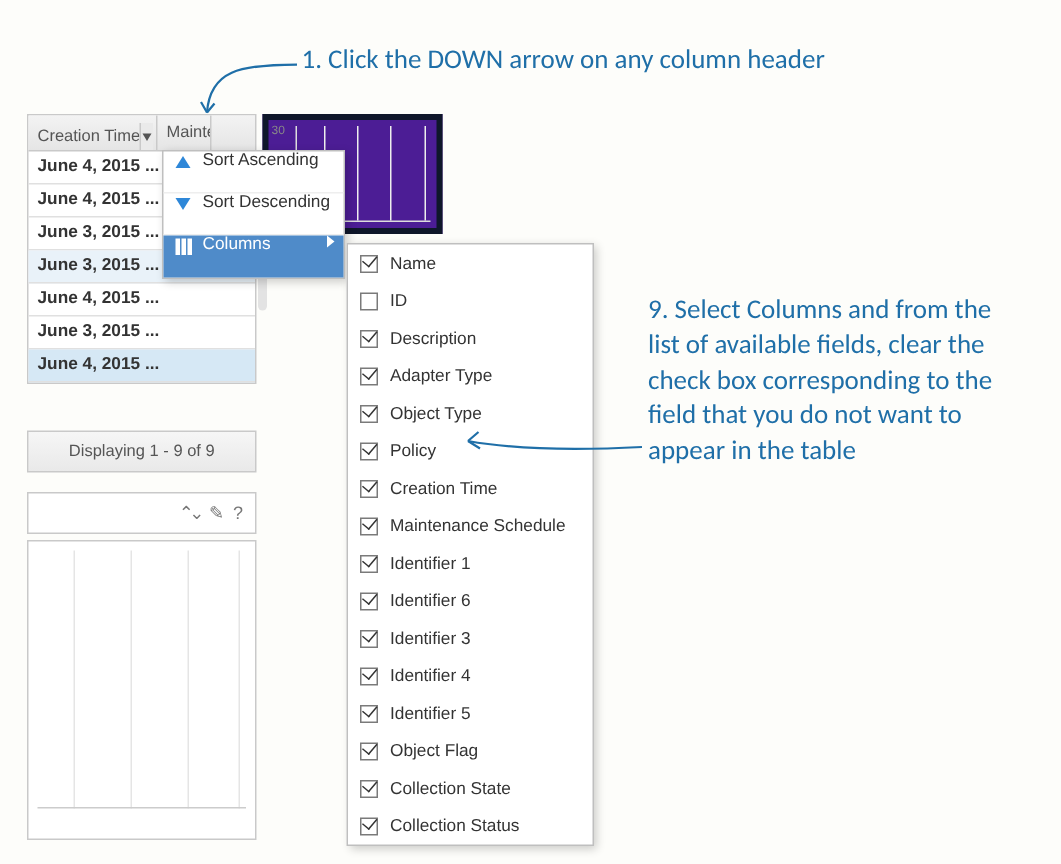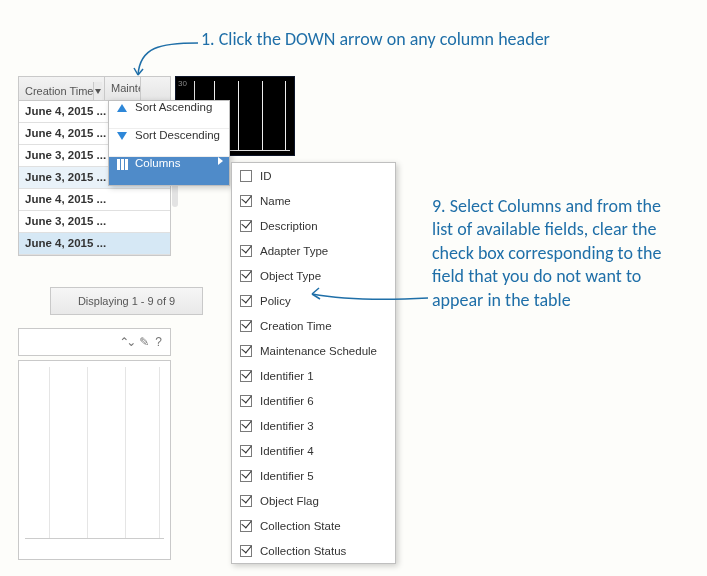--- a/index.html
+++ b/index.html
@@ -85,21 +85,20 @@
     left: 18px;
     top: 287px;
     width: 153px;
     height: 28px;
     background: linear-gradient(#f6f6f6, #e9e9e9);
     border: 1px solid #c9c9c9;
     font-size: 11px;
     color: #555;
     text-align: center;
     padding-top: 7px;
-    margin-left: 32px;
   }
   .tool-panel {
     position: absolute;
     left: 18px;
     top: 328px;
     width: 153px;
     height: 28px;
     border: 1px solid #c9c9c9;
     background: #fff;
     display: flex;
@@ -199,22 +198,22 @@
     border-bottom: 1.5px solid #333;
     transform: rotate(-50deg);
   }
   
   .chart-stub {
     position: absolute;
     left: 175px;
     top: 76px;
     width: 120px;
     height: 80px;
-    border: 1px solid #0f172a;
-    background: #000000;
+    border: 4px solid #0f172a;
+    background: #4c1d95;
     font-size: 8px;
     color: #888;
   }
   .chart-y-label { position: absolute; left: 2px; }
   .chart-inner { position: absolute; left: 18px; top: 4px; right: 4px; bottom: 4px; border-left: 1px solid #ddd; border-bottom: 1px solid #ddd; }
   .chart-inner .vline { position: absolute; top:0; bottom:0; width:1px; background:#eee; }
 
   .bottom-chart {
     position: absolute;
     left: 18px;
@@ -323,26 +322,26 @@
           <span></span>
         </div>
     </div>
     <span>Columns</span>
     <div class="dd-sub-arrow"></div>
   </div>
 </div>
 
 <div class="col-submenu">
   <div class="col-sub-item">
+      <div class="cb checked"></div>
+      <span>Name</span>
+    </div>
+  <div class="col-sub-item">
       <div class="cb"></div>
       <span>ID</span>
-    </div>
-  <div class="col-sub-item">
-      <div class="cb checked"></div>
-      <span>Name</span>
     </div>
   <div class="col-sub-item">
       <div class="cb checked"></div>
       <span>Description</span>
     </div>
   <div class="col-sub-item">
       <div class="cb checked"></div>
       <span>Adapter Type</span>
     </div>
   <div class="col-sub-item">

